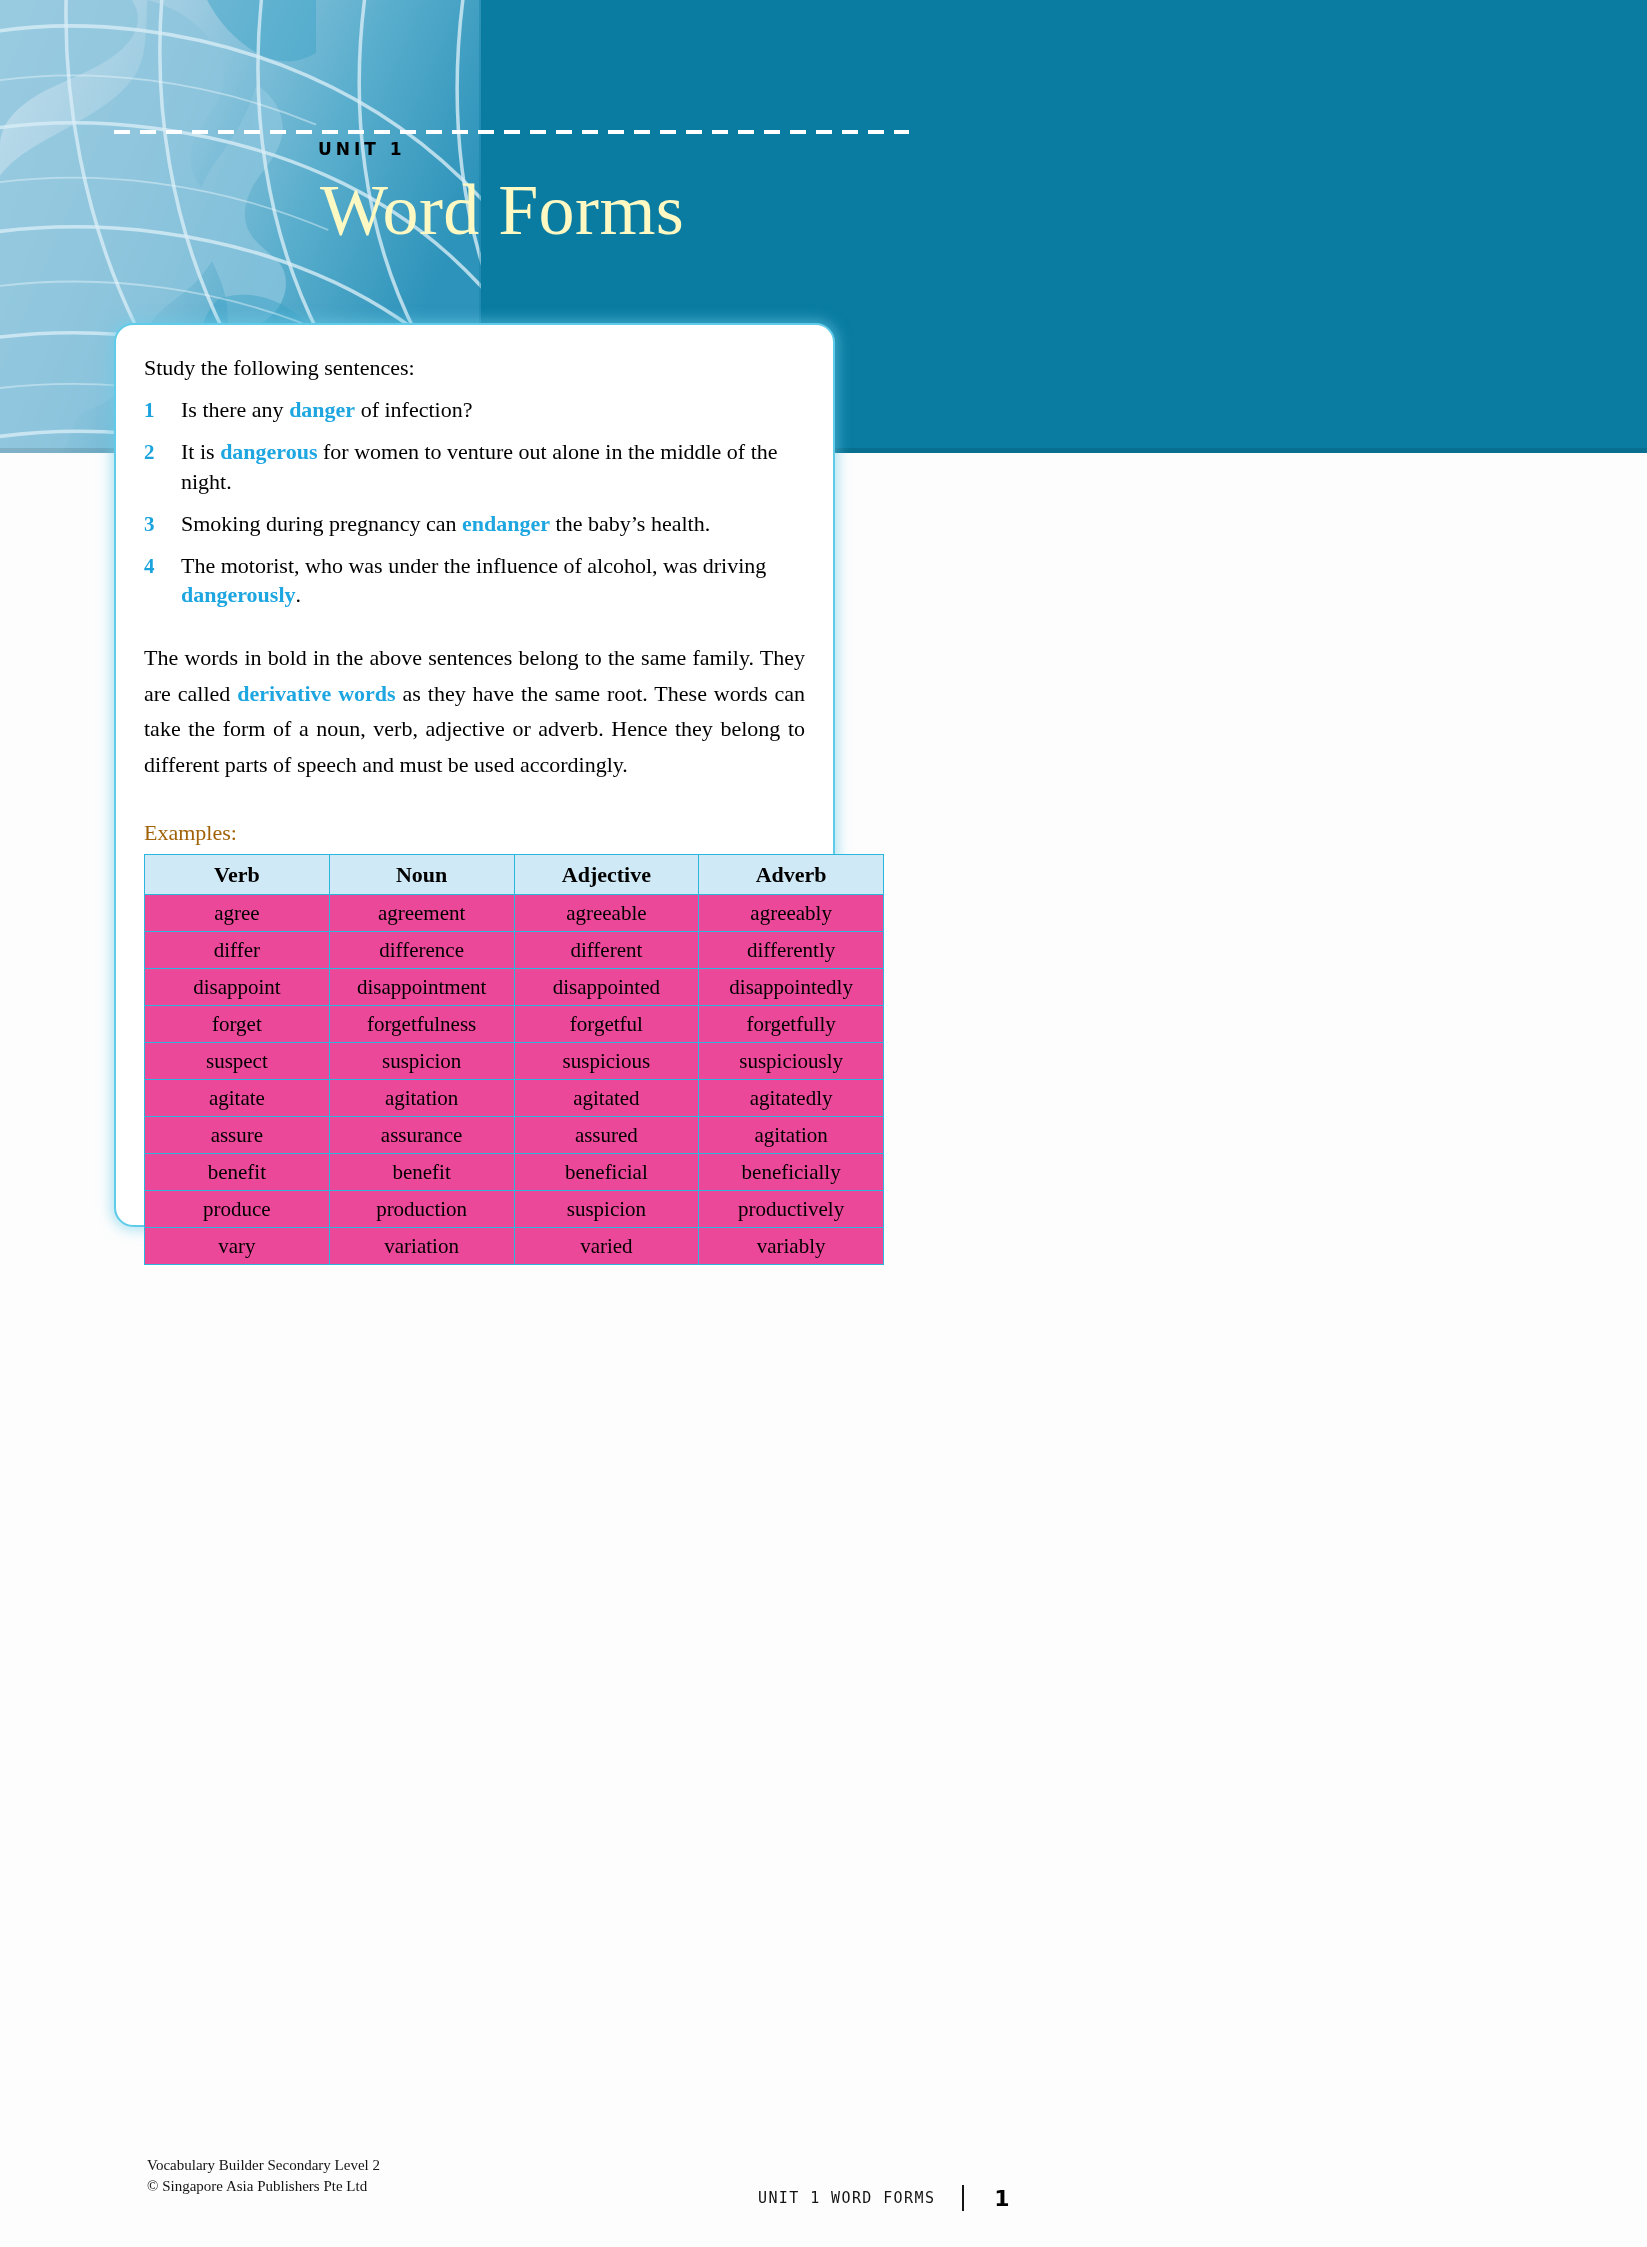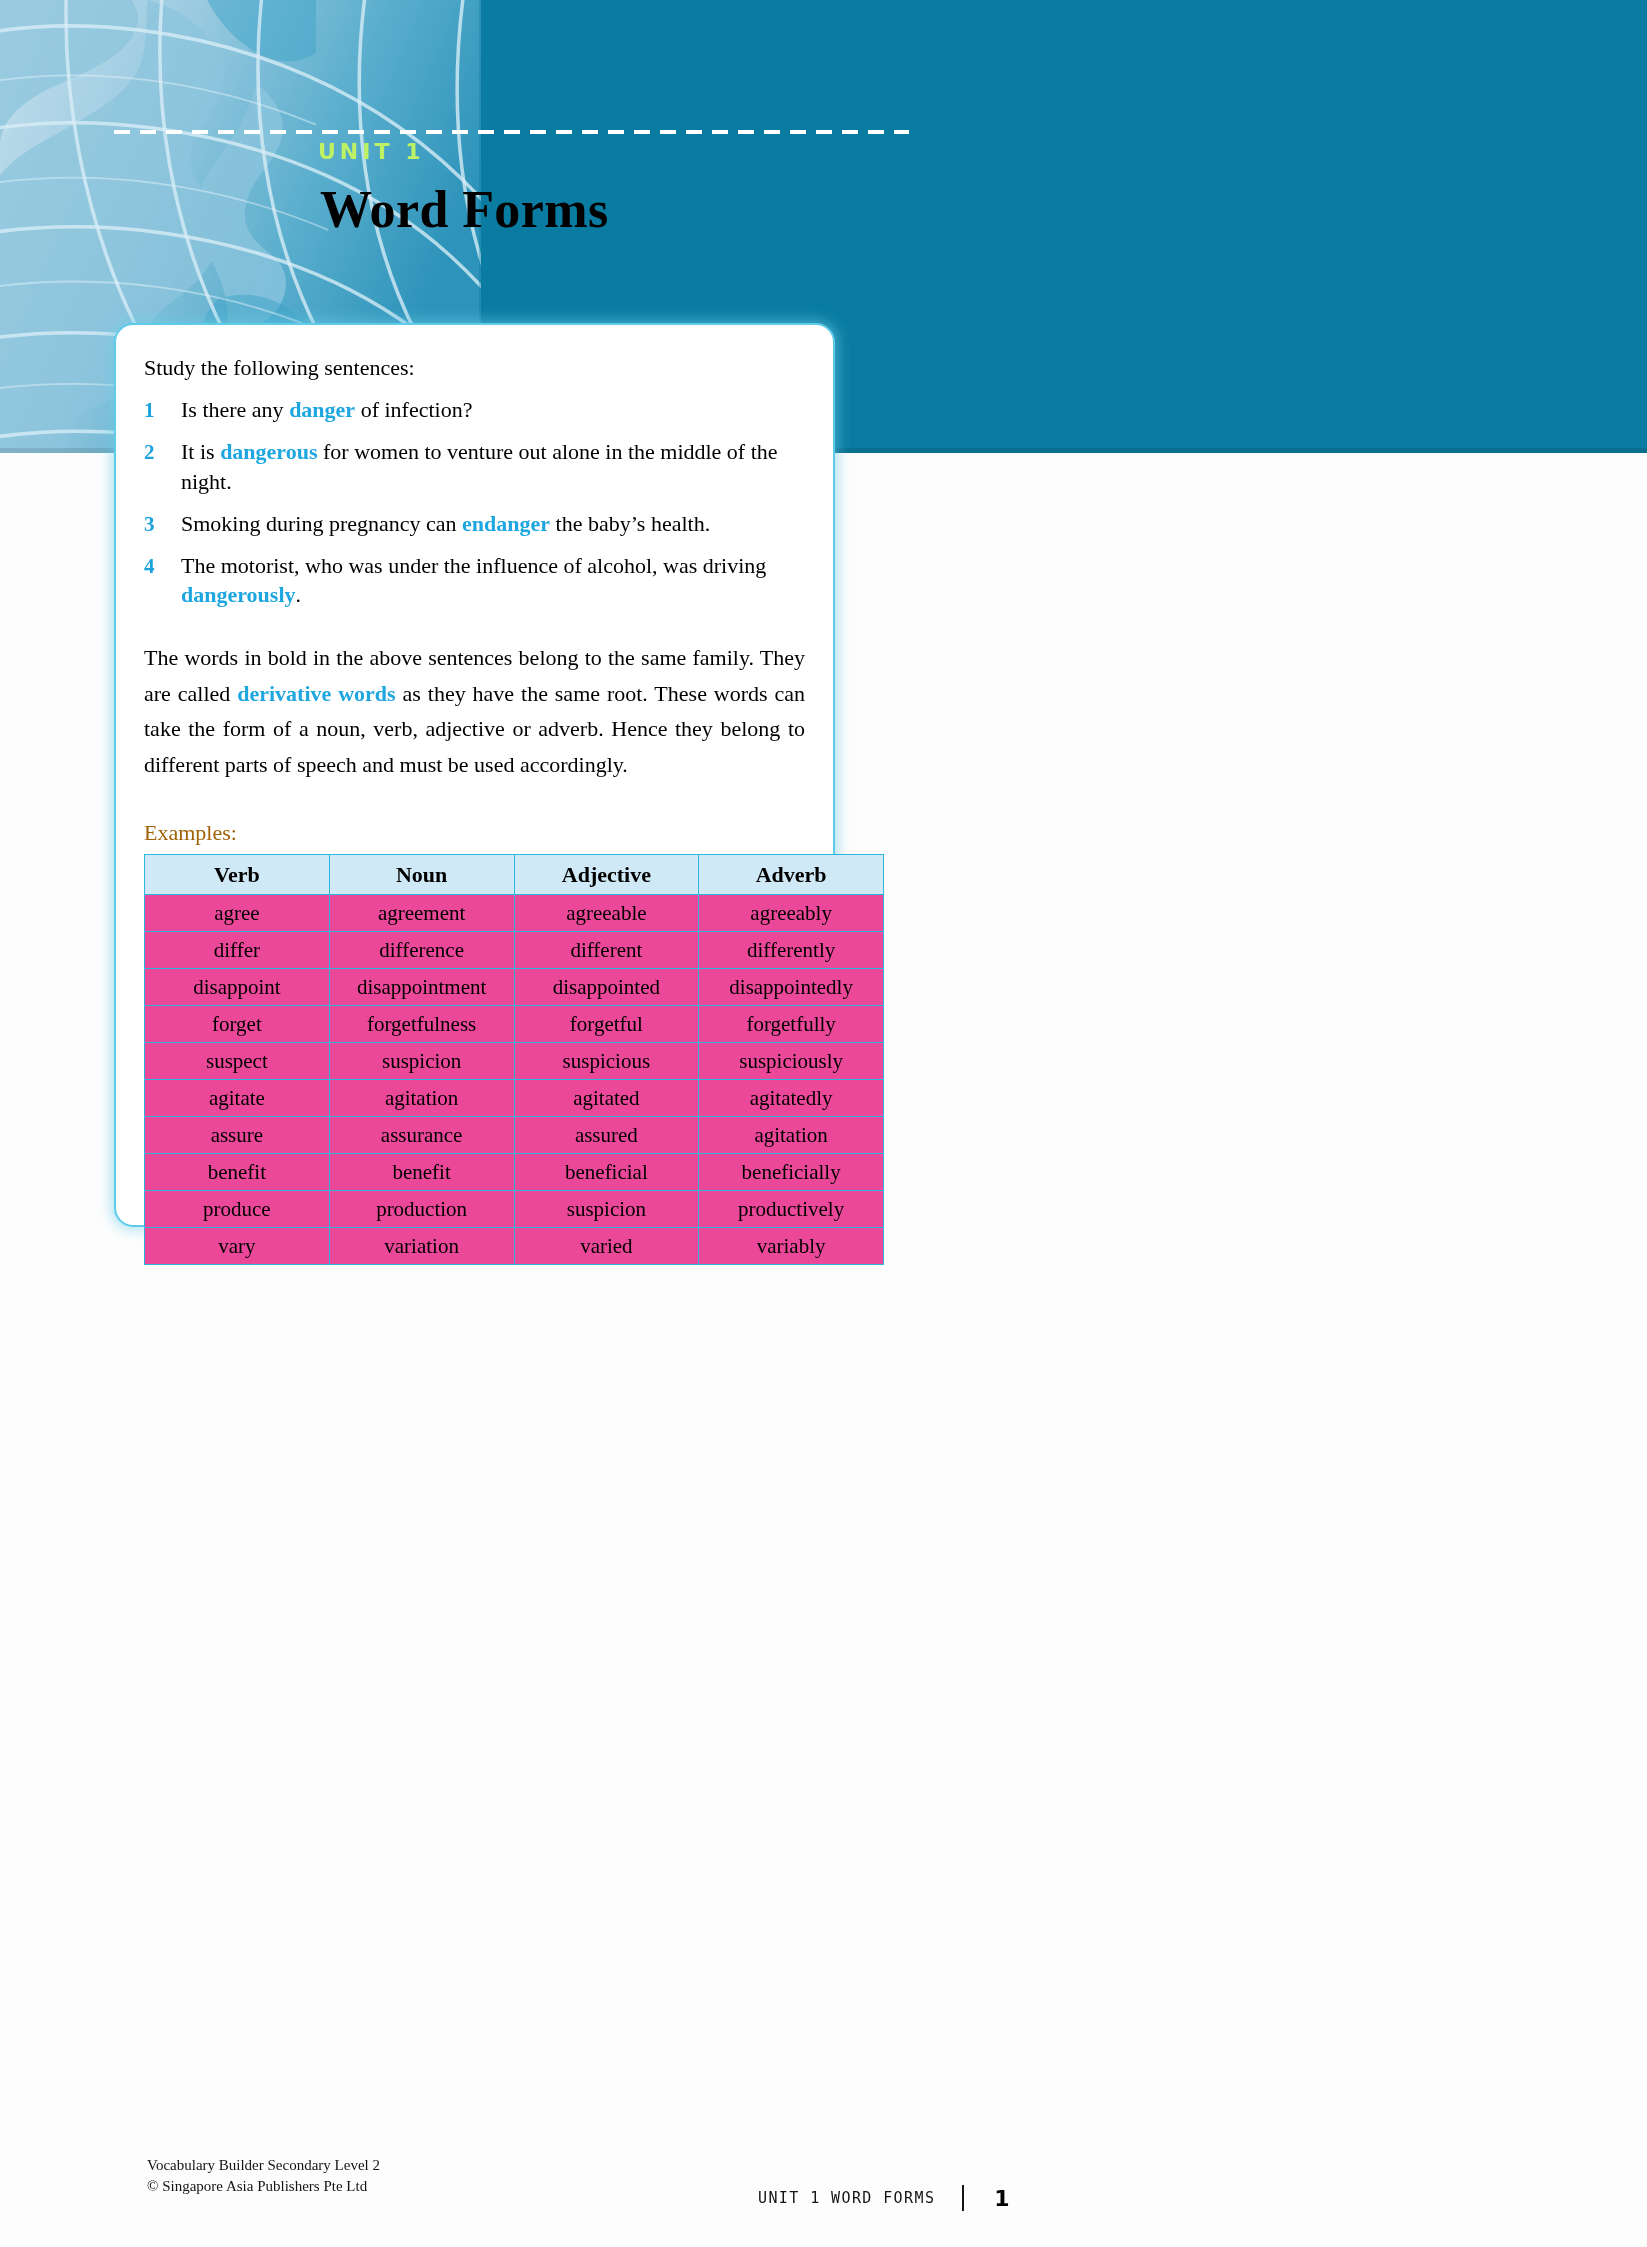--- a/index.html
+++ b/index.html
@@ -71,34 +71,34 @@
       #ffffff 0px, #ffffff 16px,
       rgba(255,255,255,0) 16px, rgba(255,255,255,0) 26px);
   }
 
   .unit-label {
     position: absolute;
     left: 318px;
     top: 139px;
     font-family: "DejaVu Sans", sans-serif;
     font-weight: bold;
-    font-size: 22px;
+    font-size: 17px;
     letter-spacing: 4px;
-    color: #bef264;
+    color: #000000;
   }
 
   .unit-title {
     position: absolute;
     left: 320px;
     top: 167px;
     font-family: "Liberation Serif", serif;
-    font-weight: bold;
-    font-size: 52px;
+    font-weight: normal;
+    font-size: 72px;
     line-height: 86px;
-    color: #000000;
+    color: #fef9c3;
     letter-spacing: 0.4px;
   }
 
   
   .card-wrap {
     position: absolute;
     left: 114px;
     top: 323px;
     width: 799px;
     height: 904px;

